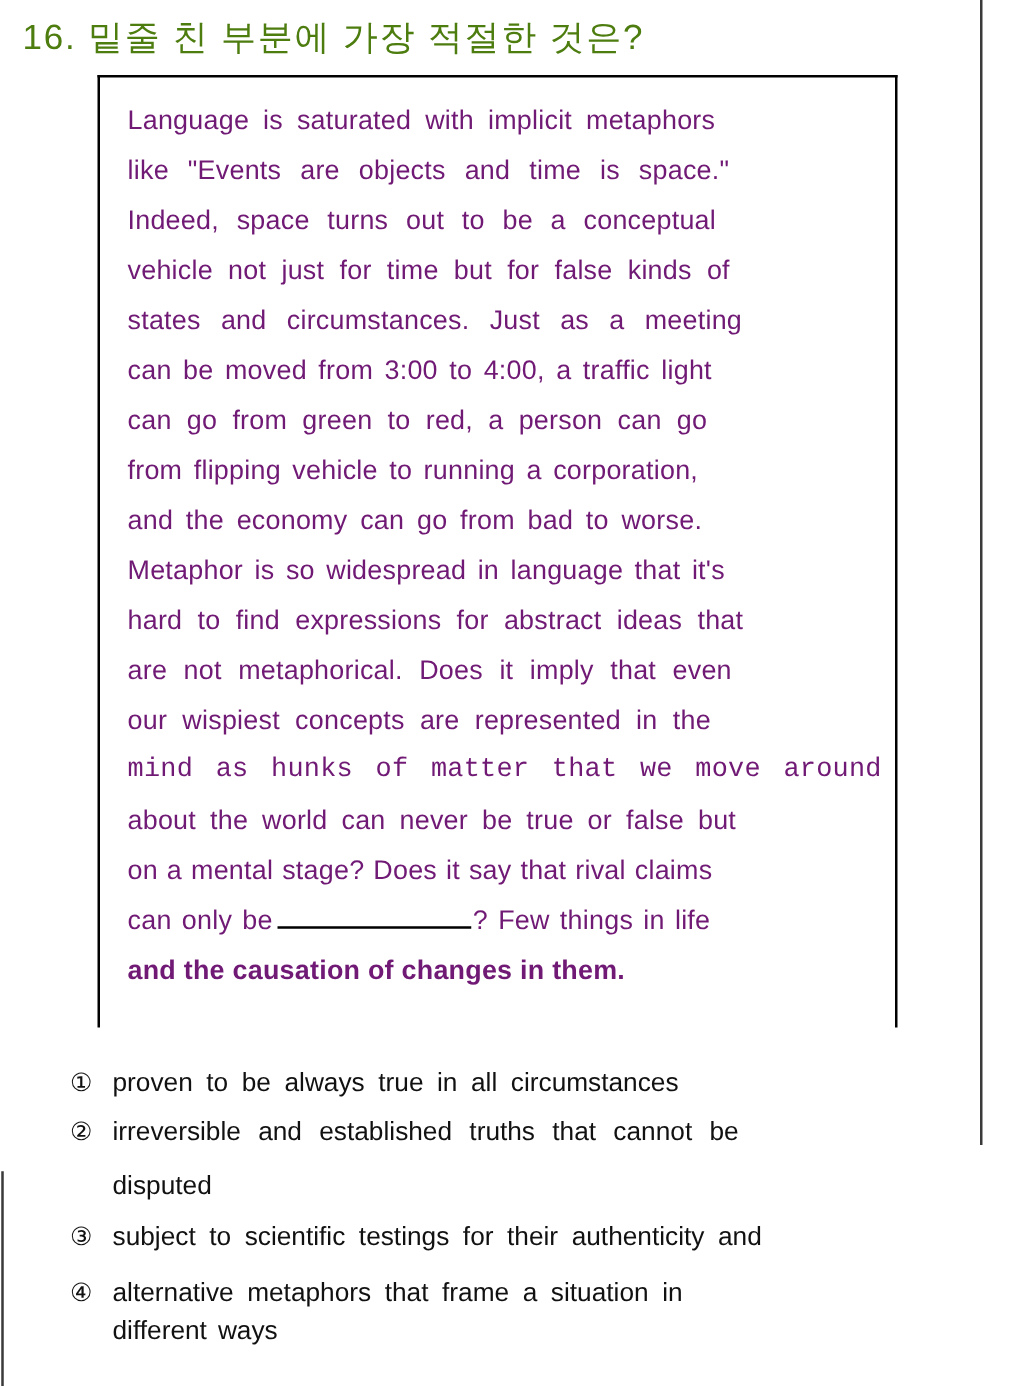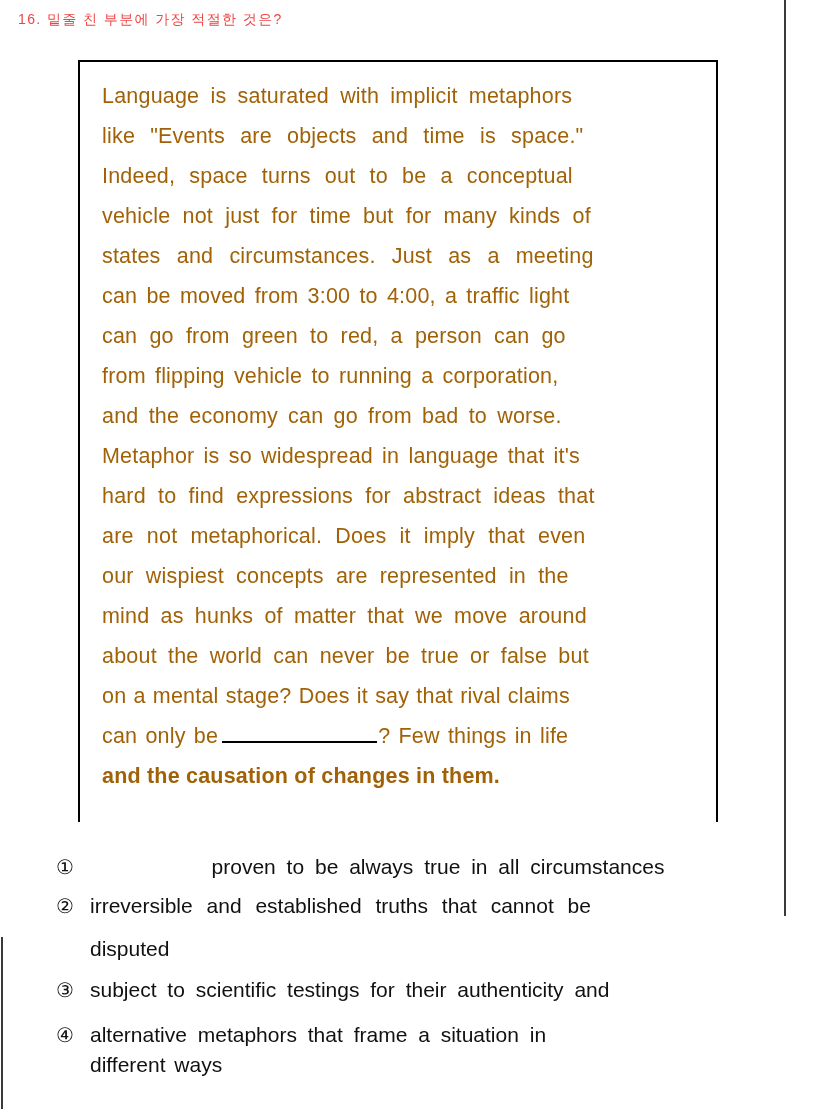--- a/index.html
+++ b/index.html
@@ -32,24 +32,24 @@
     width: 2px;
     height: 172px;
     background: #3a3a3a;
   }
 
   
   #question-stem {
     position: absolute;
     left: 18px;
     top: 11px;
-    font-size: 14px;
+    font-size: 28px;
     letter-spacing: 1.4px;
     white-space: nowrap;
-    color: #ef4444;
+    color: #4d7c0f;
     text-align: center;
   }
 
   
   #passage-box {
     position: absolute;
     left: 78px;
     top: 60px;
     width: 640px;
     height: 762px;
@@ -61,42 +61,42 @@
     overflow: hidden;
   }
   #passage-text {
     position: absolute;
     left: 22px;
     top: 14px;
     width: 600px;
     font-size: 21.5px;
     line-height: 40px;
     letter-spacing: 0.2px;
-    color: #a16207;
+    color: #701a75;
   }
   #passage-text .ln {
     display: block;
     white-space: nowrap;
     height: 40px;
   }
   
   #passage-text .j1 { word-spacing: 5px; }
   #passage-text .j2 { word-spacing: 9px; }
   #passage-text .j3 { word-spacing: 8px; }
   #passage-text .j4 { word-spacing: 6px; }
   #passage-text .j5 { word-spacing: 10px; }
   #passage-text .j6 { word-spacing: 3px; }
   #passage-text .j7 { word-spacing: 6px; }
   #passage-text .j8 { word-spacing: 3px; }
   #passage-text .j9 { word-spacing: 4px; }
   #passage-text .j10 { word-spacing: 3px; }
   #passage-text .j11 { word-spacing: 6px; }
   #passage-text .j12 { word-spacing: 7px; }
   #passage-text .j13 { word-spacing: 6px; }
-  #passage-text .j14 { word-spacing: 5px; }
+  #passage-text .j14 { word-spacing: 5px; font-family: Liberation Mono, monospace; }
   #passage-text .j15 { word-spacing: 1px; }
   #passage-text .j16 { word-spacing: 5px; }
   #passage-text .j17 { word-spacing: 2px; }
   #passage-text .j18 { word-spacing: 4px; }
   #passage-text .j19 { word-spacing: 0px; font-weight: bold; }
 
   .blank-line {
     display: inline-block;
     width: 155px;
     border-bottom: 2px solid #000;
@@ -128,21 +128,21 @@
     line-height: 30px;
   }
   .choice .ctext {
     display: block;
   }
   .choice .ctext .row {
     display: block;
     white-space: nowrap;
   }
   #choice-1 { margin-bottom: 9px; }
-  #choice-1 .row { word-spacing: 5px; text-align: center; }
+  #choice-1 .row { word-spacing: 5px; }
   #choice-2 { margin-bottom: 11px; }
   #choice-2 .row1 { word-spacing: 8px; }
   #choice-2 .row2 { word-spacing: 2px; margin-top: 13px; }
   #choice-3 { margin-bottom: 15px; }
   #choice-3 .row1 { word-spacing: 5px; }
   #choice-3 .row2 { word-spacing: 2px; }
   #choice-4 .row1 { word-spacing: 5px; }
   #choice-4 .row2 { word-spacing: 3px; }
 </style>
 </head>
@@ -151,21 +151,21 @@
 <div id="right-rule-top"></div>
 <div id="left-rule-bottom"></div>
 
 <div id="question-stem">16. 밑줄 친 부분에 가장 적절한 것은?</div>
 
 <div id="passage-box">
   <div id="passage-text">
     <span class="ln j1">Language is saturated with implicit metaphors</span>
     <span class="ln j2">like "Events are objects and time is space."</span>
     <span class="ln j3">Indeed, space turns out to be a conceptual</span>
-    <span class="ln j4">vehicle not just for time but for many kinds of</span>
+    <span class="ln j4">vehicle not just for time but for false kinds of</span>
     <span class="ln j5">states and circumstances. Just as a meeting</span>
     <span class="ln j6">can be moved from 3:00 to 4:00, a traffic light</span>
     <span class="ln j7">can go from green to red, a person can go</span>
     <span class="ln j8">from flipping vehicle to running a corporation,</span>
     <span class="ln j9">and the economy can go from bad to worse.</span>
     <span class="ln j10">Metaphor is so widespread in language that it's</span>
     <span class="ln j11">hard to find expressions for abstract ideas that</span>
     <span class="ln j12">are not metaphorical. Does it imply that even</span>
     <span class="ln j13">our wispiest concepts are represented in the</span>
     <span class="ln j14">mind as hunks of matter that we move around</span>

